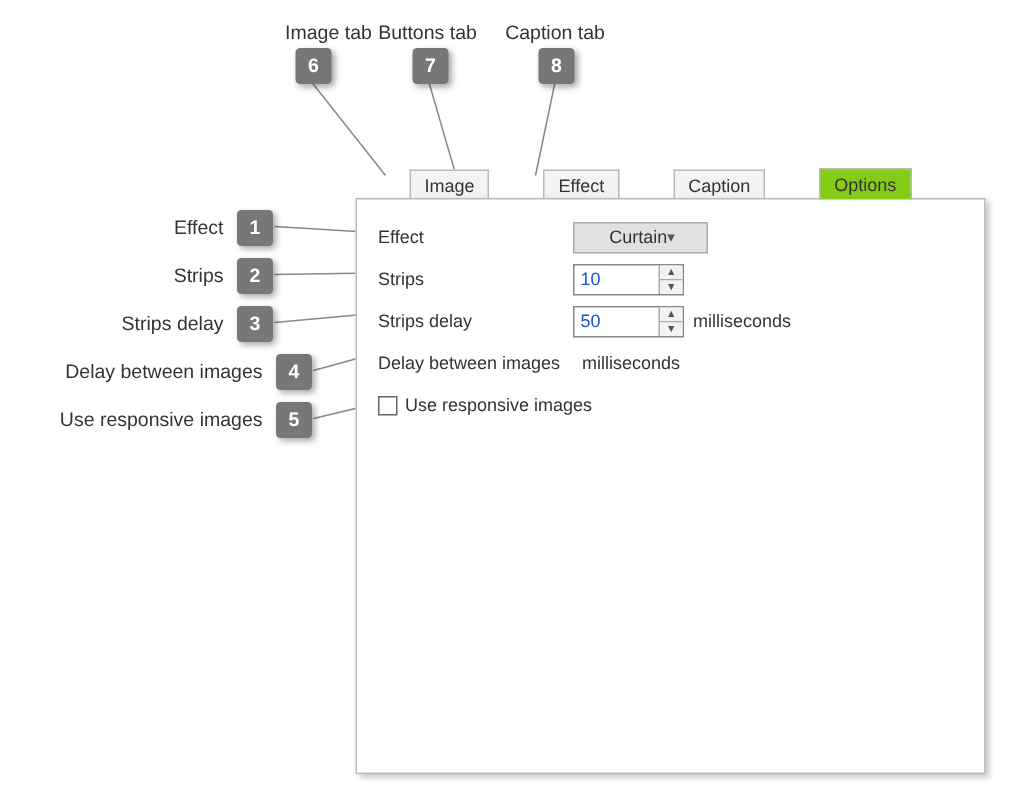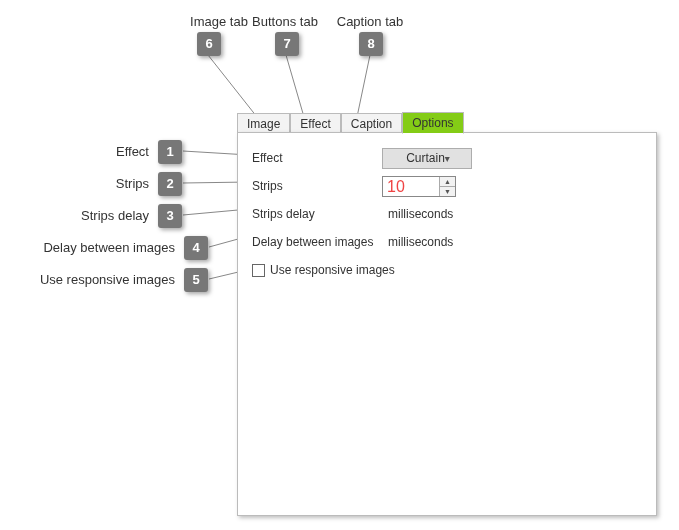--- a/index.html
+++ b/index.html
@@ -61,20 +61,21 @@
     border: 1px solid #bbb;
     border-bottom: none;
     background: #f3f3f3;
     padding: 3px 9px 3px 9px;
     font-size: 12px;
     color: #333;
     margin-right: 0px;
     position: relative;
     top: 1px;
     cursor: pointer;
+    margin-left: 36px;
   }
   .tab.active {
     background: #84cc16;
     border-bottom: 1px solid #fff;
     top: 1px;
     z-index: 3;
   }
   .panel-inner {
     position: relative;
     padding: 12px 14px;
@@ -111,23 +112,23 @@
   .spinner {
     display: inline-flex;
     width: 74px;
     height: 21px;
     border: 1px solid #888;
     background: #fff;
   }
   .spinner .val {
     flex: 1;
     padding: 0 4px;
-    font-size: 16px;
+    font-size: 12px;
     line-height: 19px;
-    color: #ef4444;
+    color: #1d4ed8;
   }
   .spinner .btns {
     width: 16px;
     display: flex;
     flex-direction: column;
     border-left: 1px solid #aaa;
   }
   .spinner .btns div {
     flex: 1;
     font-size: 7px;
@@ -220,20 +221,27 @@
         <div class="val">10</div>
         <div class="btns">
           <div>▲</div>
           <div>▼</div>
         </div>
       </div>
     </div>
 
     <div class="form-row">
       <div class="form-label">Strips delay</div>
+      <div class="spinner">
+        <div class="val">50</div>
+        <div class="btns">
+          <div>▲</div>
+          <div>▼</div>
+        </div>
+      </div>
       <span class="suffix">milliseconds</span>
     </div>
 
     <div class="form-row">
       <div class="form-label">Delay between images</div>
       <span class="suffix">milliseconds</span>
     </div>
 
     <div class="checkbox-row">
       <div class="chk"></div>

